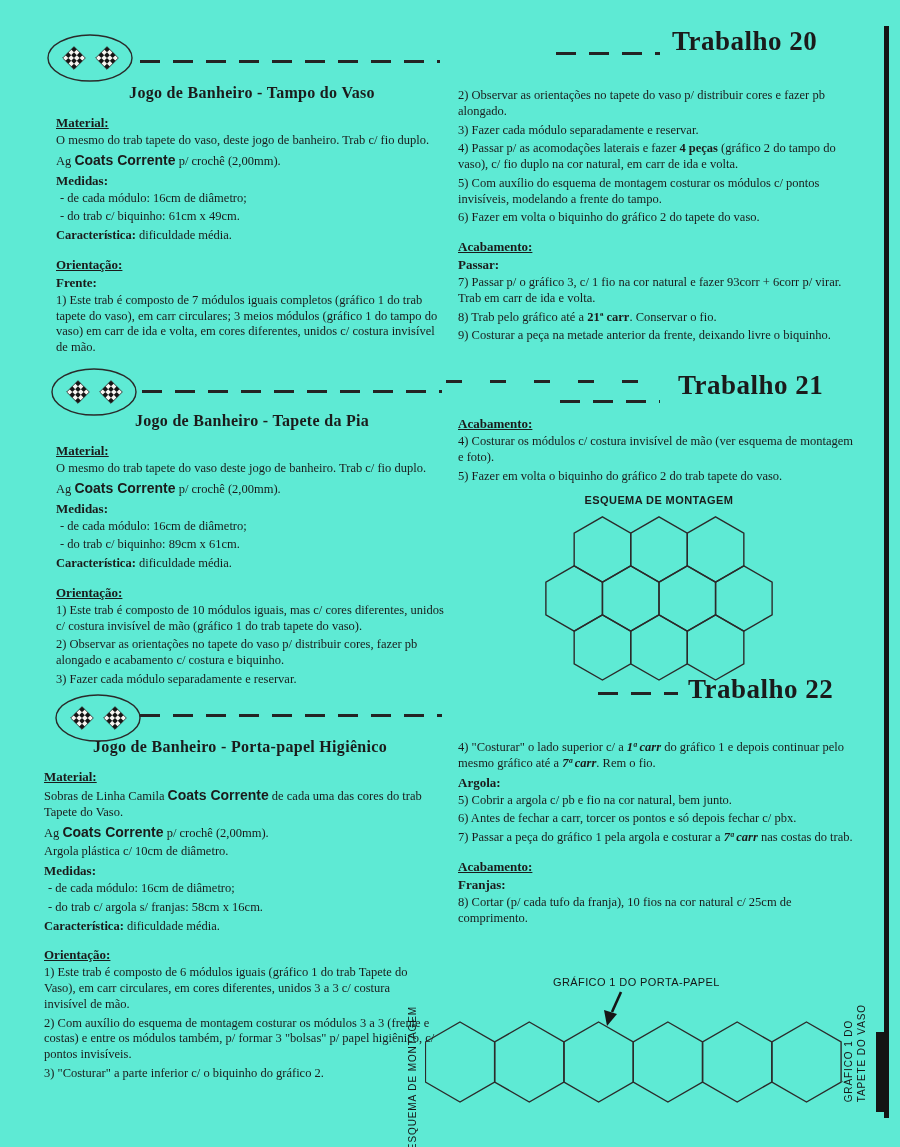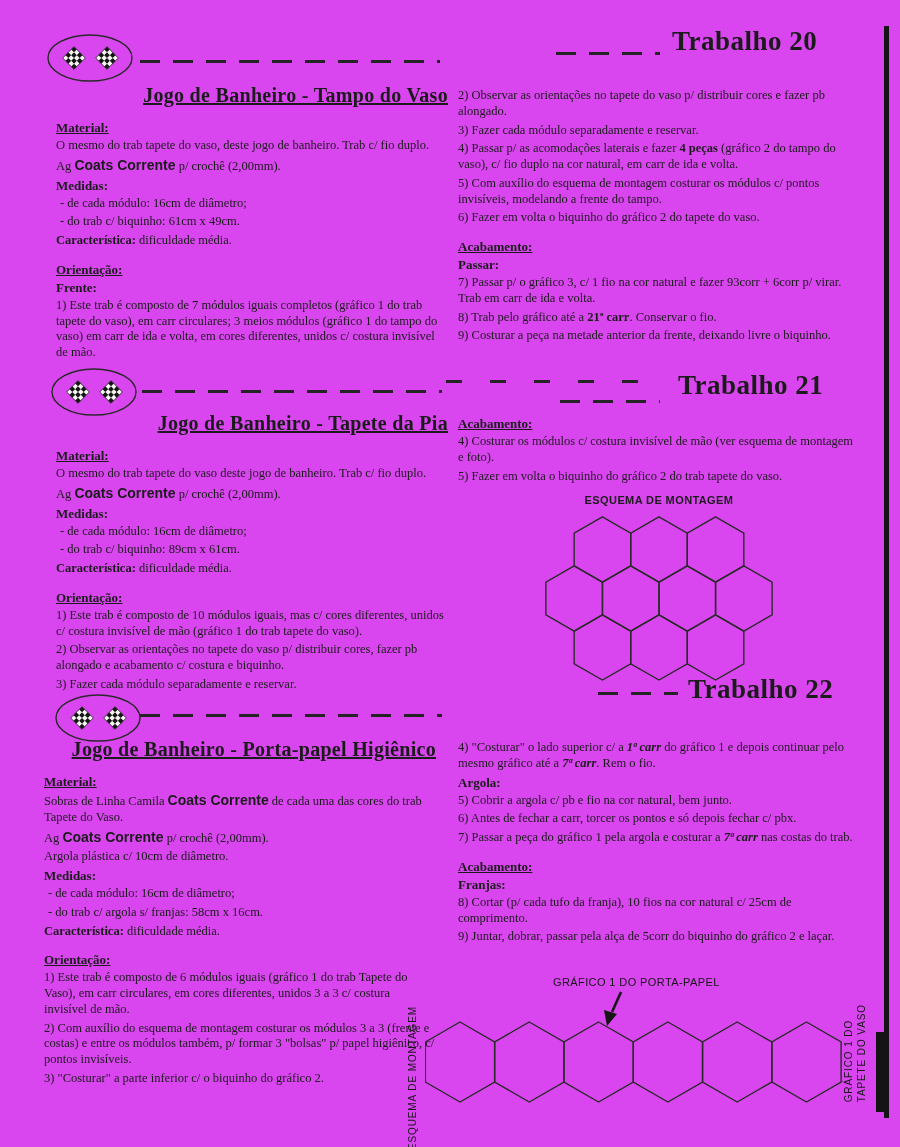--- a/index.html
+++ b/index.html
@@ -1,21 +1,21 @@
 <!DOCTYPE html>
 <html><head>
 <meta charset="utf-8">
 <style>
   html, body { margin: 0; padding: 0; }
   body { background: #ffffff; }
   .sheet {
     position: relative;
     width: 900px;
     height: 1147px;
-    background: #d946ef;
+    background: #5eead4;
     font-family: "Liberation Serif", serif;
     color: #1b1b1b;
     overflow: hidden;
   }
   .defs-svg { position: absolute; width: 0; height: 0; }
   .logo { position: absolute; }
   .work-title {
     position: absolute;
     font-size: 27px;
     font-weight: bold;
@@ -26,24 +26,23 @@
     position: absolute;
     height: 3px;
     background: repeating-linear-gradient(90deg, #242424 0px, #242424 20px, transparent 20px, transparent 33px);
   }
   .dash.sparse {
     background: repeating-linear-gradient(90deg, #242424 0px, #242424 16px, transparent 16px, transparent 44px);
   }
   .col { position: absolute; }
   .col p { font-size: 12.5px; line-height: 1.26; margin: 0 0 3px 0; }
   .sec-title {
-    font-size: 20px;
+    font-size: 16px;
     font-weight: bold;
-    text-decoration: underline;
-    text-align: right;
+    text-align: center;
     letter-spacing: 0.3px;
     margin: 0 0 13px 0;
   }
   .label { font-size: 13px; font-weight: bold; margin: 2px 0; }
   .u { text-decoration: underline; }
   .gap { margin-top: 13px; }
   .brand { font-family: "Liberation Sans", sans-serif; font-weight: bold; font-size: 14px; }
   .measure { padding-left: 4px; }
   .esquema-label {
     font-family: "Liberation Sans", sans-serif;
@@ -215,21 +214,20 @@
 
   <div class="col" style="left:458px; top:740px; width:402px;">
     <p><span>4)  "Costurar" o lado superior c/ a </span><b><i>1ª carr</i></b><span> do gráfico 1 e depois continuar pelo mesmo gráfico até a </span><b><i>7ª carr</i></b><span>. Rem o fio.</span></p>
     <div class="label">Argola:</div>
     <p>5)  Cobrir a argola c/ pb e fio na cor natural, bem junto.</p>
     <p>6)  Antes de fechar a carr, torcer os pontos e só depois fechar c/ pbx.</p>
     <p><span>7)  Passar a peça do gráfico 1 pela argola e costurar a </span><b><i>7ª carr</i></b><span> nas costas do trab.</span></p>
     <div class="label u gap">Acabamento:</div>
     <div class="label">Franjas:</div>
     <p>8)  Cortar (p/ cada tufo da franja), 10 fios na cor natural c/ 25cm de comprimento.</p>
-    <p>9)  Juntar, dobrar, passar pela alça de 5corr do biquinho do gráfico 2 e laçar.</p>
   </div>
 
   <div class="strip-diagram" style="left:403px; top:968px; width:482px; height:172px;">
     <div class="caps-label" style="position:absolute; left:150px; top:8px;">GRÁFICO 1 DO PORTA-PAPEL</div>
     <svg style="position:absolute; left:196px; top:22px;" width="28" height="38" viewBox="0 0 28 38">
       <line x1="22" y1="2" x2="13" y2="22" stroke="#161616" stroke-width="2.6"></line>
       <polygon points="8,36 5,20 18,24" fill="#161616"></polygon>
     </svg>
     <svg style="position:absolute; left:22px; top:50px;" width="424" height="88" viewBox="0 0 424 88" fill="none" stroke="#2b2b2b" stroke-width="1.4">
       <use href="#hexL" transform="translate(35,44)"></use>

